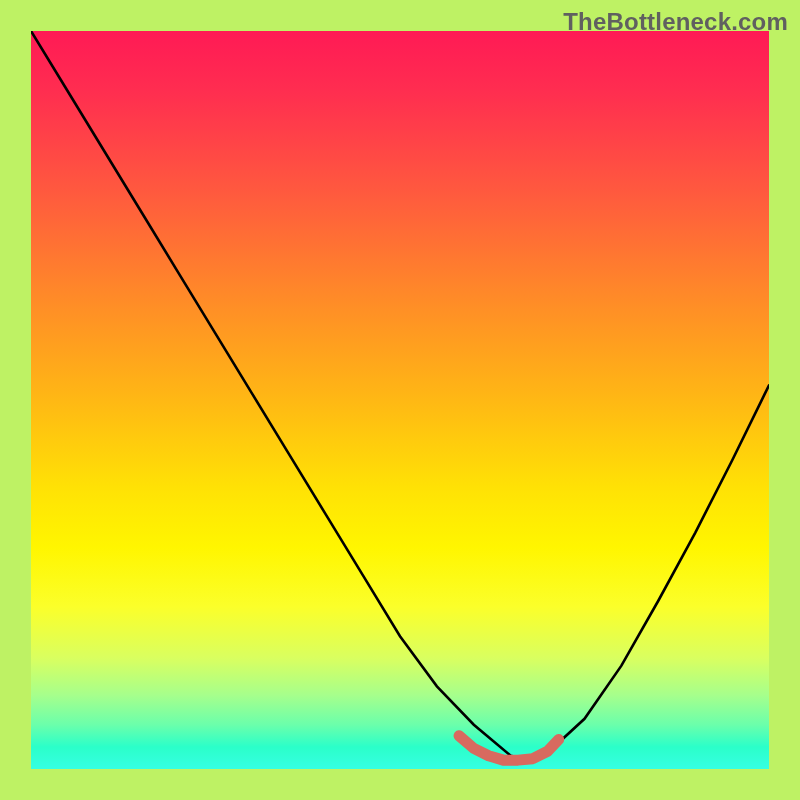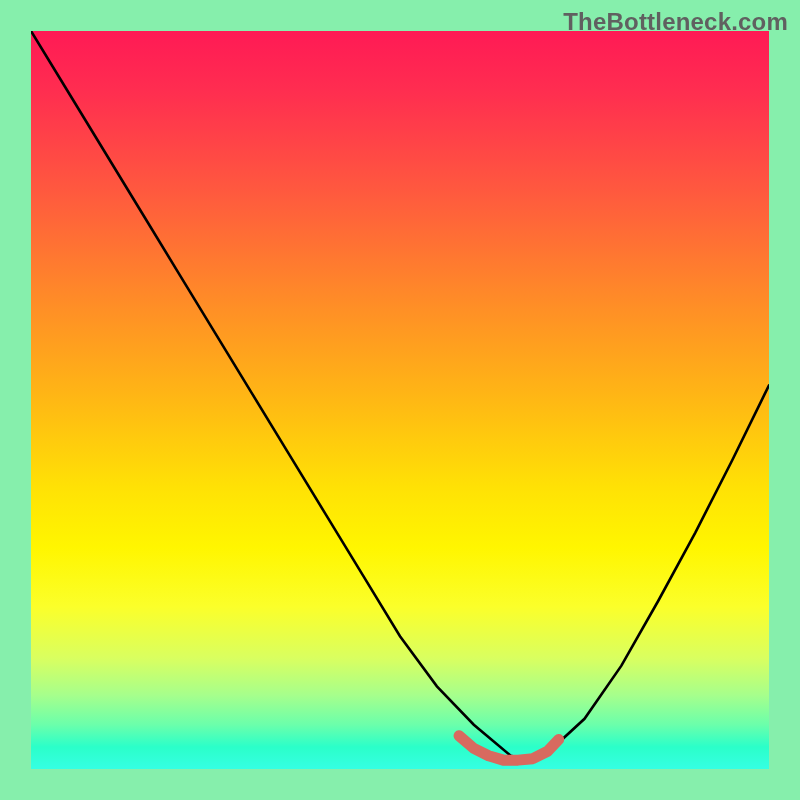--- a/index.html
+++ b/index.html
@@ -1,21 +1,21 @@
 <!DOCTYPE html>
 <html><head>
 <meta charset="utf-8">
 <style>
   * { margin: 0; padding: 0; box-sizing: border-box; }
   html, body { width: 800px; height: 800px; overflow: hidden; background: #000; }
   .wrap {
     position: relative;
     width: 800px;
     height: 800px;
-    background: #86efac;
+    background: #bef264;
     padding-left: 46px;
   }
   .watermark {
     position: absolute;
     top: 8px;
     right: 12px;
     font-family: Arial, Helvetica, sans-serif;
     font-size: 24px;
     font-weight: 700;
     color: #606060;

